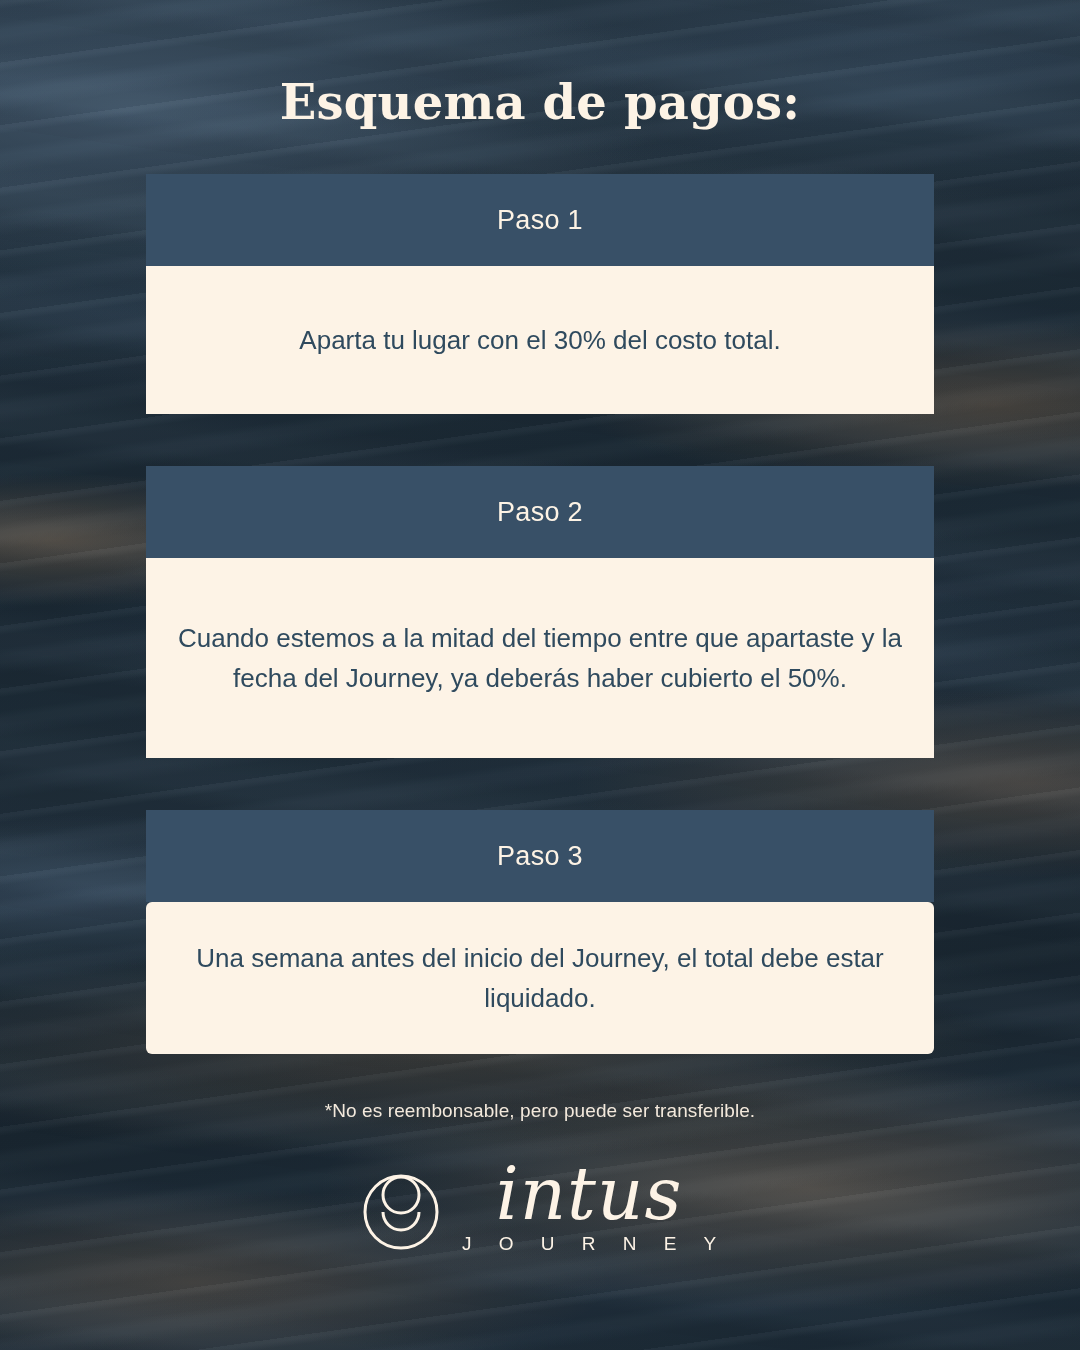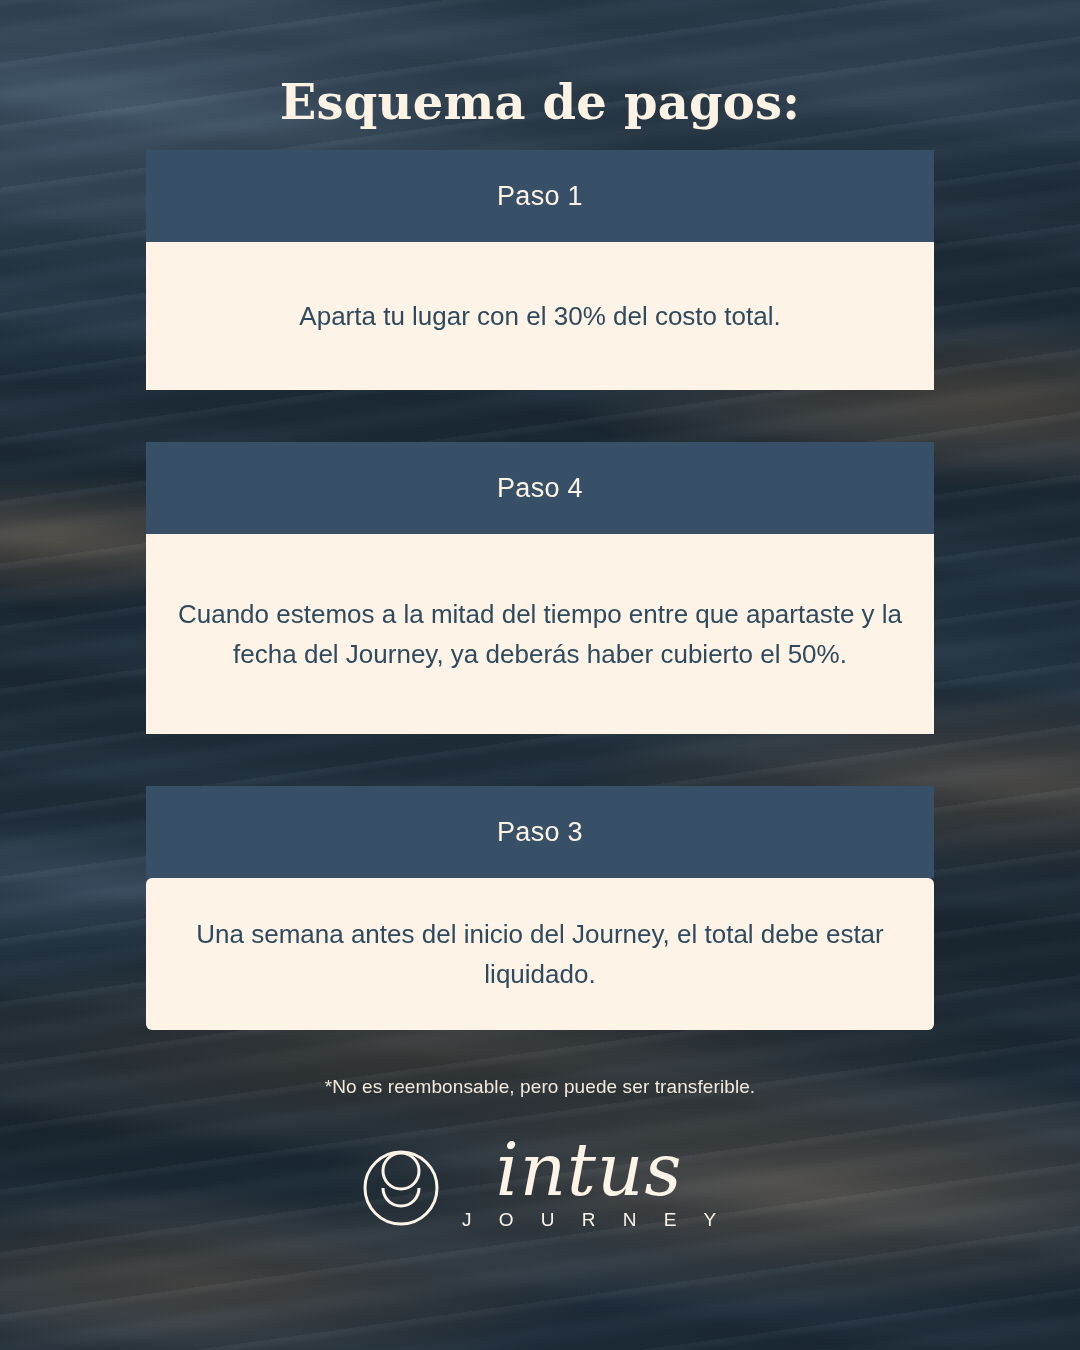--- a/index.html
+++ b/index.html
@@ -79,21 +79,21 @@
     font-family: "DejaVu Serif", "Liberation Serif", serif;
     font-size: 48px;
     font-weight: 700;
     color: #fdf3e5;
     letter-spacing: .2px;
     margin-top: 74px;
     text-align: center;
   }
 
   .steps {
-    margin-top: 20px;
+    margin-top: 44px;
     width: 788px;
     display: flex;
     flex-direction: column;
   }
 
   .card { margin-bottom: 52px; }
   .card:last-child { margin-bottom: 0; }
 
   .card-header {
     background: #385067;
@@ -172,21 +172,21 @@
   <h1 class="page-title">Esquema de pagos:</h1>
 
   <div class="steps">
 
     <div class="card">
       <div class="card-header">Paso 1</div>
       <div class="card-body body-1">Aparta tu lugar con el 30% del costo total.</div>
     </div>
 
     <div class="card">
-      <div class="card-header">Paso 4</div>
+      <div class="card-header">Paso 2</div>
       <div class="card-body body-2">Cuando estemos a la mitad del tiempo entre que apartaste y la fecha del Journey, ya deberás haber cubierto el 50%.</div>
     </div>
 
     <div class="card">
       <div class="card-header">Paso 3</div>
       <div class="card-body body-3">Una semana antes del inicio del Journey, el total debe estar liquidado.</div>
     </div>
 
   </div>
 

